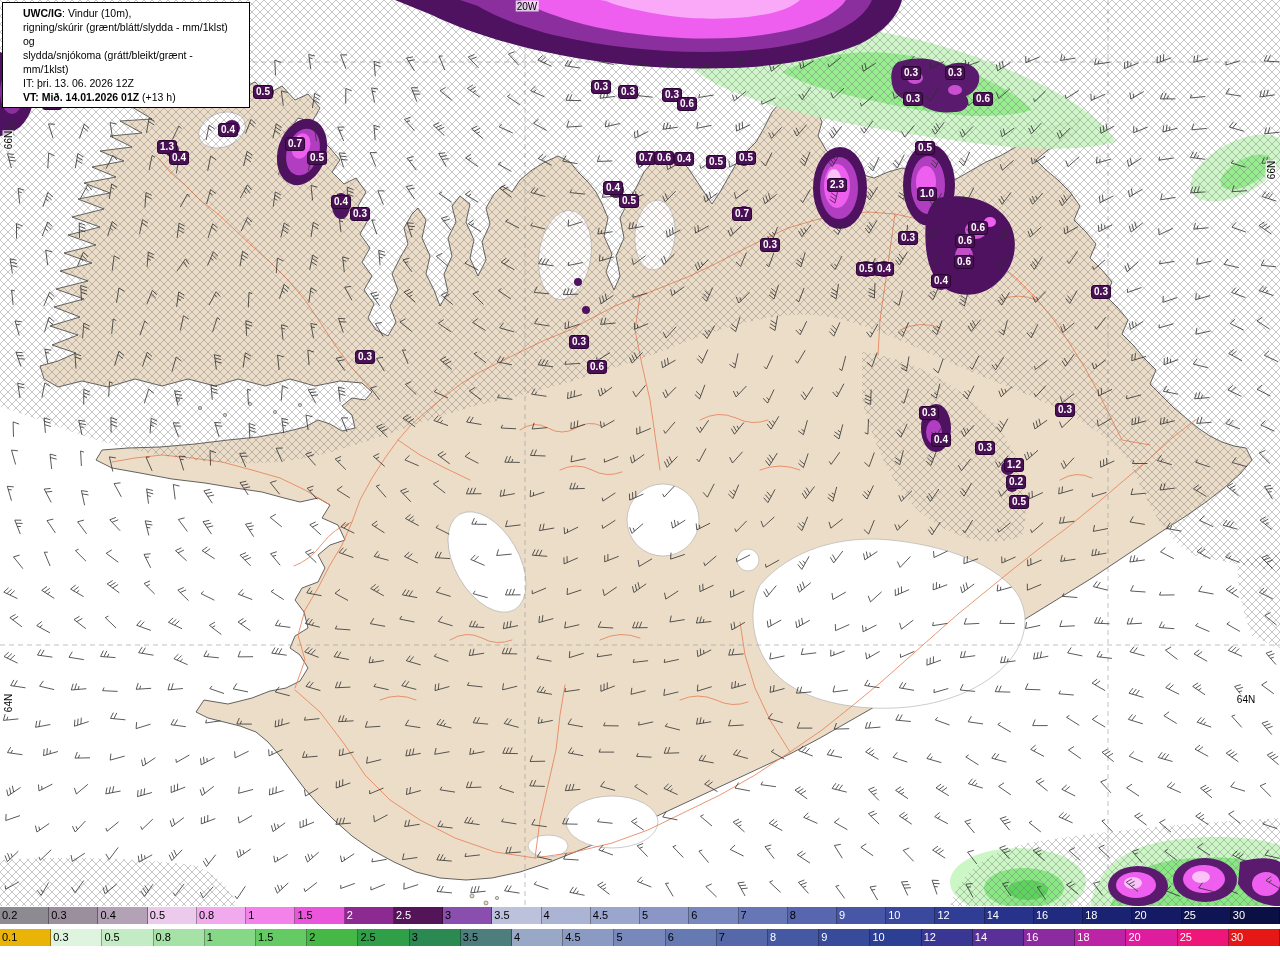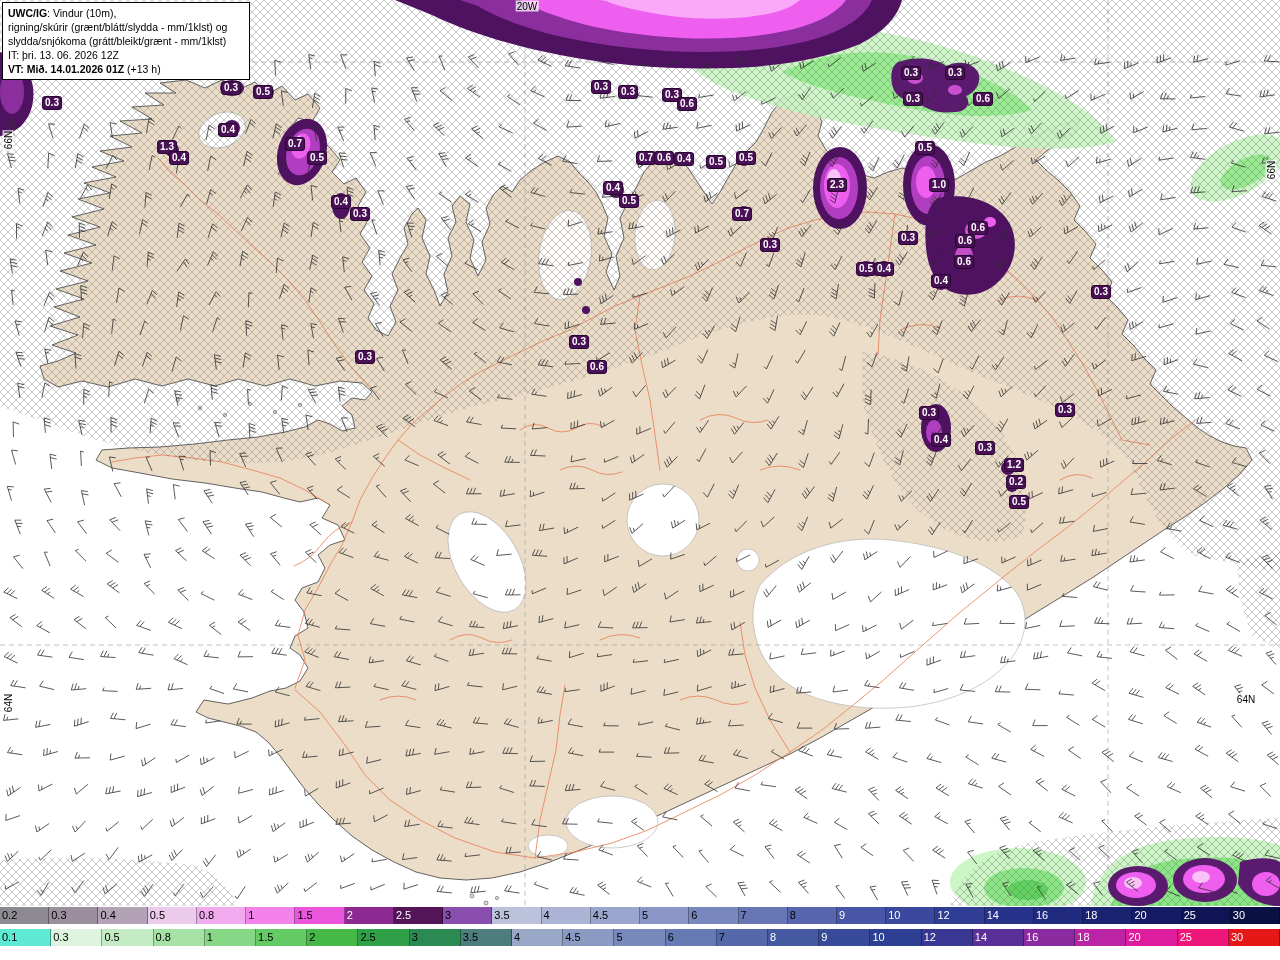--- a/index.html
+++ b/index.html
@@ -6,21 +6,21 @@
   html,body{width:1280px;height:960px;background:#fff;font-family:"Liberation Sans",sans-serif}
   #stage{position:relative;width:1280px;height:960px;overflow:hidden;background:#fff}
   #map-svg{position:absolute;top:0;left:0;display:block}
   #plabels,#mlabels{position:absolute;top:0;left:0;width:1280px;height:906px;pointer-events:none}
   .plabel{position:absolute;transform:translate(-50%,-50%);background:#4a1055;color:#fff;
           font-size:10px;font-weight:bold;line-height:1;padding:1px 2px;border-radius:3px;
           border:1px solid #2a0533;white-space:nowrap}
   .maplabel{position:absolute;font-size:10px;color:#000;background:rgba(255,255,255,.75);
             padding:0 1px;line-height:1.1;transform-origin:center;white-space:nowrap}
   #title-box{position:absolute;top:2px;left:2px;width:248px;background:#fff;border:1px solid #000;
-             padding:3px 5px;font-size:10.5px;line-height:1.34;z-index:6}
+             padding:3px 20px;font-size:10.5px;line-height:1.34;z-index:6}
   #title-box .b{font-weight:bold}
   .bar{position:absolute;left:0;width:1280px;height:17px;display:flex;z-index:5}
   #bar-sleet{top:907px}
   #bar-rain{top:929px}
   .seg{flex:1 1 0;position:relative;border-right:1px solid rgba(0,0,0,.35)}
   .seg span{position:absolute;left:2px;top:2px;font-size:11px;line-height:1.1}
 </style>
 </head>
 <body>
 
@@ -224,21 +224,21 @@
       <span class="plabel" style="left: 983px; top: 99px;">0.6</span>
       <span class="plabel" style="left: 925px; top: 148px;">0.5</span>
       <span class="plabel" style="left: 646px; top: 158px;">0.7</span>
       <span class="plabel" style="left: 664px; top: 158px;">0.6</span>
       <span class="plabel" style="left: 684px; top: 159px;">0.4</span>
       <span class="plabel" style="left: 716px; top: 162px;">0.5</span>
       <span class="plabel" style="left: 746px; top: 158px;">0.5</span>
       <span class="plabel" style="left: 613px; top: 188px;">0.4</span>
       <span class="plabel" style="left: 629px; top: 201px;">0.5</span>
       <span class="plabel" style="left: 837px; top: 185px;">2.3</span>
-      <span class="plabel" style="left: 927px; top: 185px; margin-left: 12px;">1.0</span>
+      <span class="plabel" style="left: 927px; top: 194px;">1.0</span>
       <span class="plabel" style="left: 908px; top: 238px;">0.3</span>
       <span class="plabel" style="left: 978px; top: 228px;">0.6</span>
       <span class="plabel" style="left: 965px; top: 241px;">0.6</span>
       <span class="plabel" style="left: 964px; top: 262px;">0.6</span>
       <span class="plabel" style="left: 866px; top: 269px;">0.5</span>
       <span class="plabel" style="left: 884px; top: 269px;">0.4</span>
       <span class="plabel" style="left: 941px; top: 281px;">0.4</span>
       <span class="plabel" style="left: 742px; top: 214px;">0.7</span>
       <span class="plabel" style="left: 770px; top: 245px;">0.3</span>
       <span class="plabel" style="left: 579px; top: 342px;">0.3</span>
@@ -344,21 +344,21 @@
         <span style="color: rgb(255, 255, 255);">20</span>
       </div>
       <div class="seg" style="background: rgb(15, 21, 84);">
         <span style="color: rgb(255, 255, 255);">25</span>
       </div>
       <div class="seg" style="background: rgb(10, 15, 68);">
         <span style="color: rgb(255, 255, 255);">30</span>
       </div>
     </div>
   <div class="bar" id="bar-rain">
-      <div class="seg" style="background: #5eead4; text-decoration: underline;">
+      <div class="seg" style="background: #eab308; text-decoration: underline;">
         <span style="color: rgb(0, 0, 0);">0.1</span>
       </div>
       <div class="seg" style="background: rgb(222, 244, 222);">
         <span style="color: rgb(0, 0, 0);">0.3</span>
       </div>
       <div class="seg" style="background: rgb(196, 236, 196);">
         <span style="color: rgb(0, 0, 0);">0.5</span>
       </div>
       <div class="seg" style="background: rgb(166, 226, 166);">
         <span style="color: rgb(0, 0, 0);">0.8</span>

